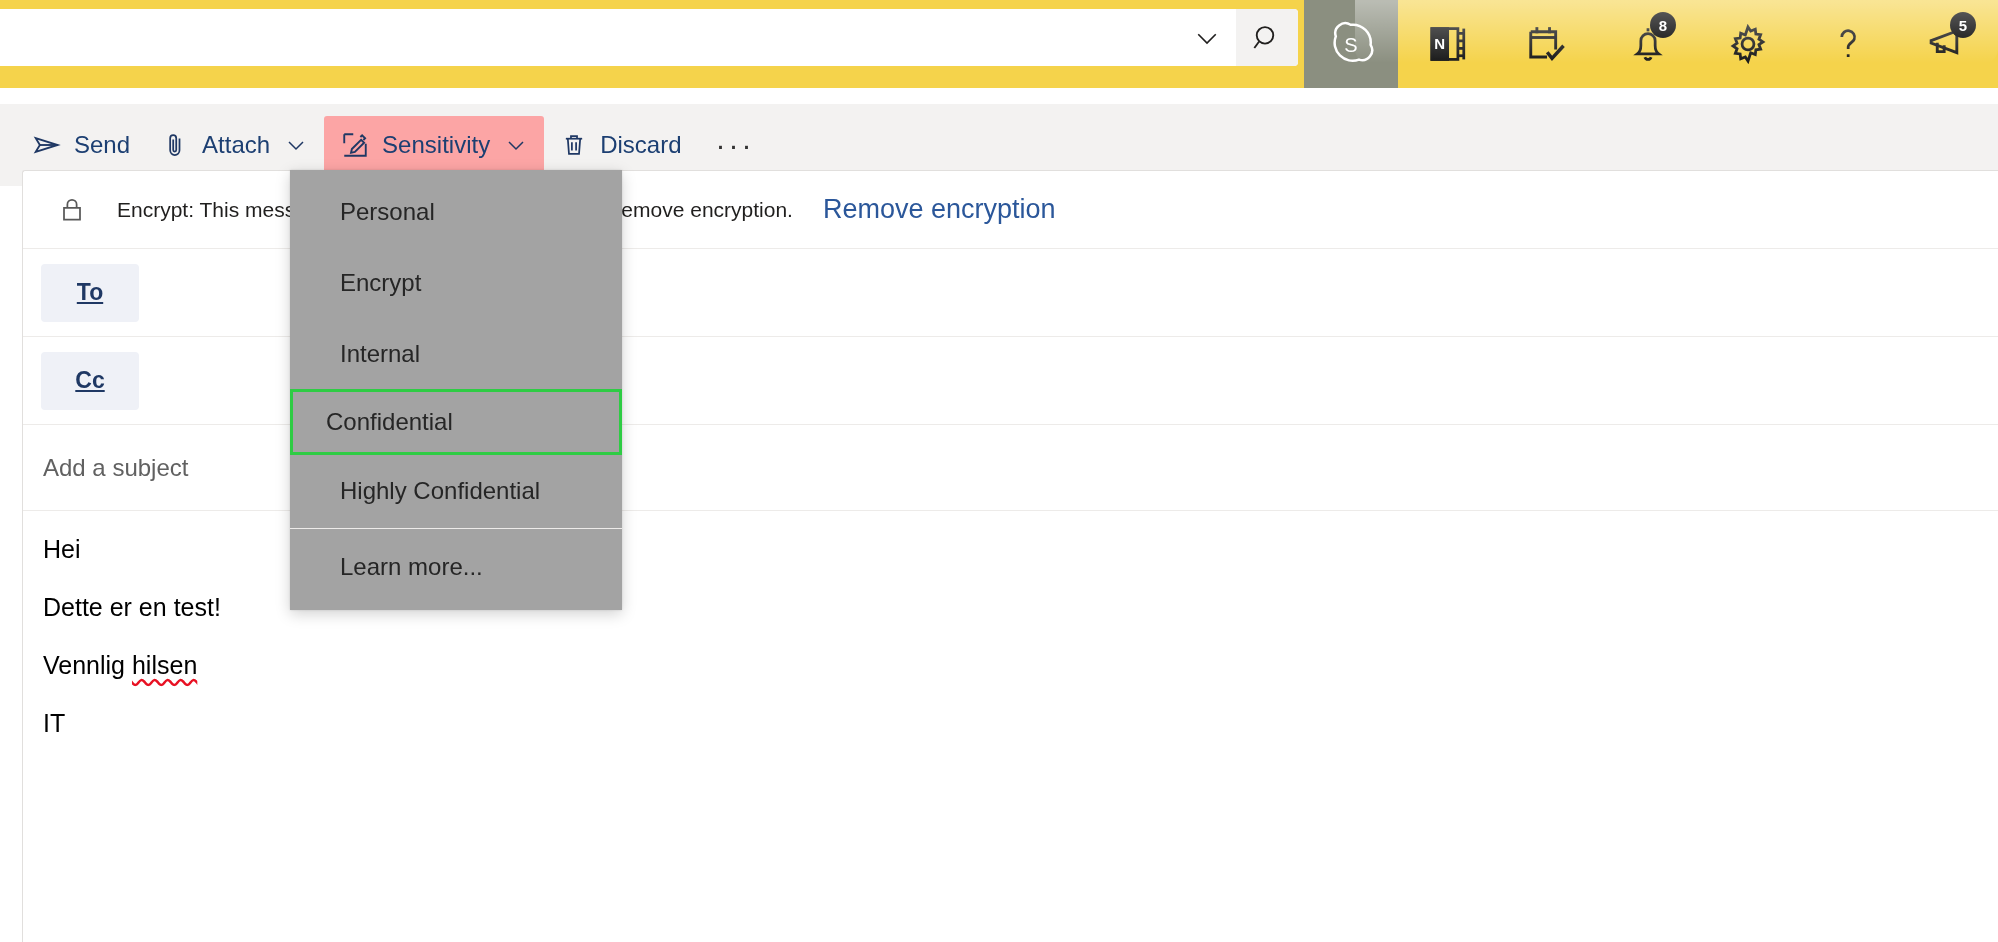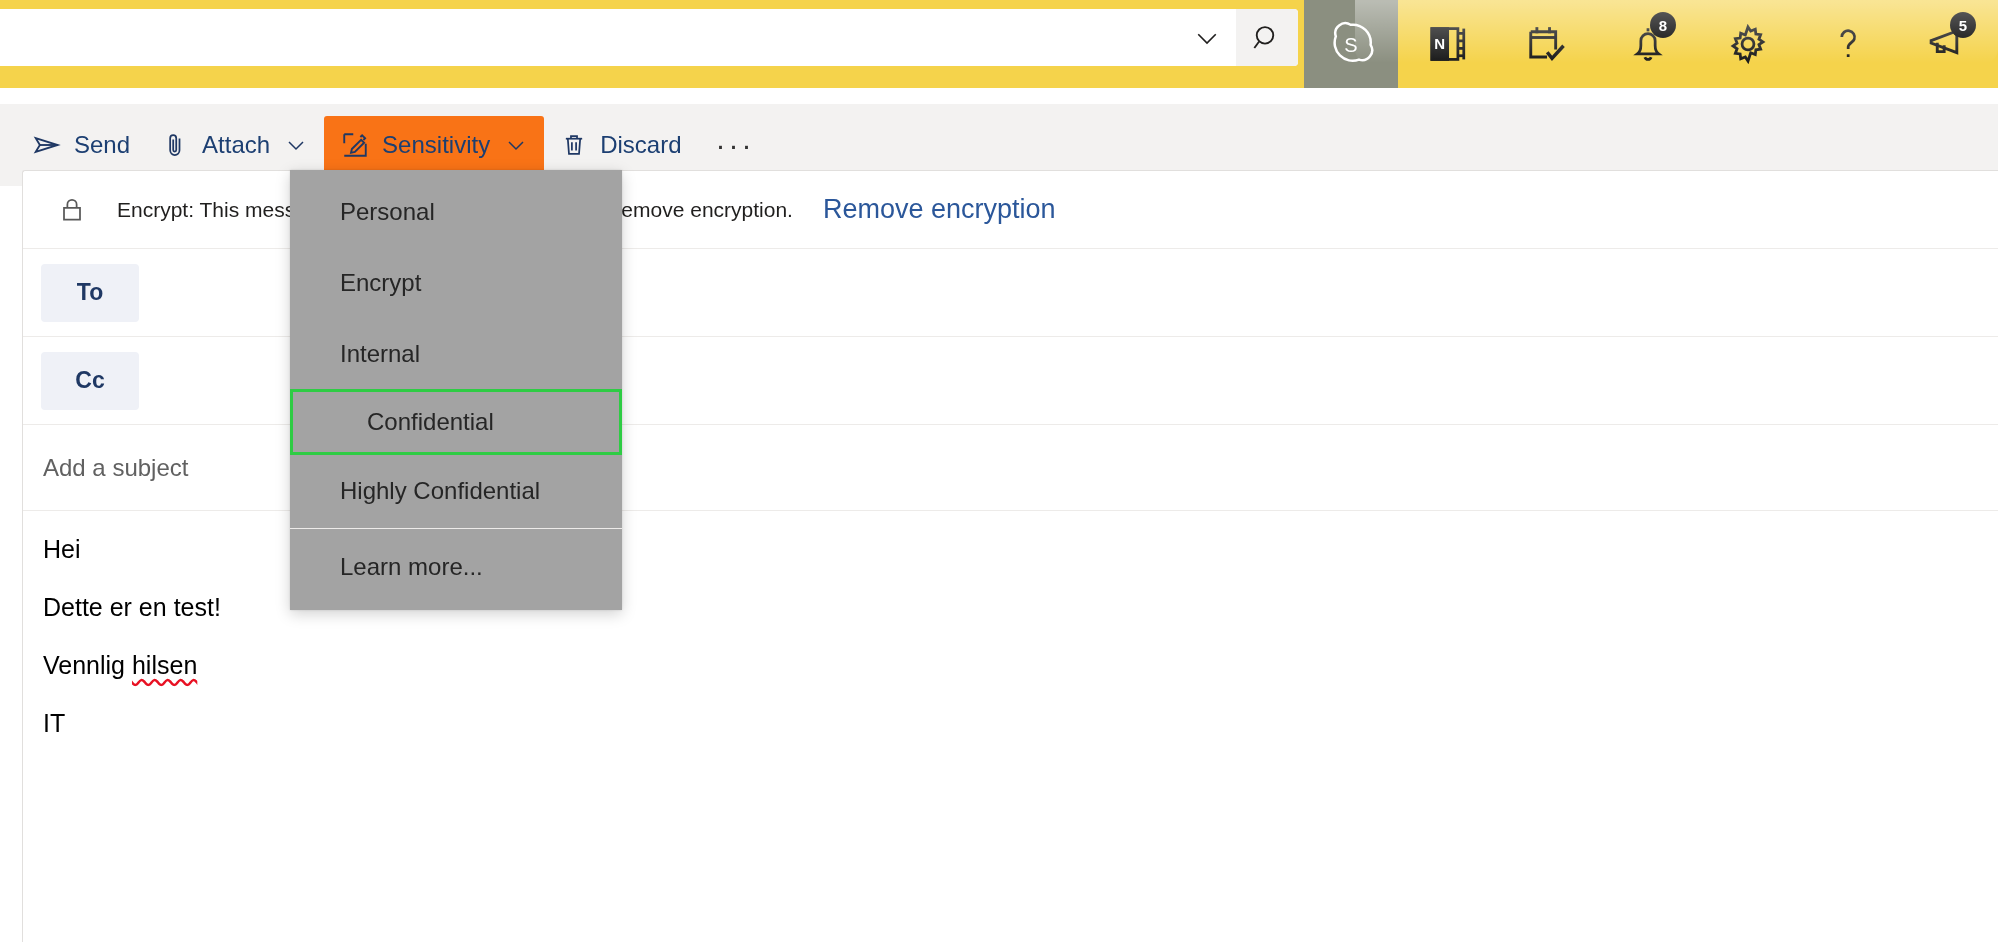--- a/index.html
+++ b/index.html
@@ -102,21 +102,21 @@
     height: 58px;
     display: flex; align-items: center;
     padding: 0 16px;
     gap: 12px;
     color: #1f3864;
     font-size: 24px;
     cursor: pointer;
     border-radius: 3px;
     white-space: nowrap;
   }
-  .tb-btn.active { background: #f97316; }
+  .tb-btn.active { background: #fca5a5; }
   .tb-label { color: #1c3f72; }
   .tb-chev { display: flex; align-items: center; margin-left: 2px; }
   .tb-ellipsis {
     height: 58px; padding: 0 18px;
     display: flex; align-items: center; justify-content: center;
     font-size: 30px; color: #333; letter-spacing: 3px;
     cursor: pointer;
   }
 
   
@@ -149,20 +149,21 @@
     border-bottom: 1px solid #edebe9;
     padding-left: 18px;
   }
   .recip-chip {
     width: 98px; height: 58px;
     background: #eff1f7;
     border-radius: 4px;
     display: flex; align-items: center; justify-content: center;
     color: #1f3864; font-size: 23px; font-weight: 600;
     cursor: pointer;
+    text-decoration: underline;
   }
   .recip-input {
     flex: 1; height: 58px;
     border: none; outline: none; background: transparent;
     font-family: "Liberation Sans", sans-serif;
     font-size: 22px; color: #201f1e;
     padding-left: 20px;
   }
 
   .subject-row {
@@ -207,21 +208,21 @@
   .menu-item {
     height: 71px;
     display: flex; align-items: center;
     padding-left: 50px;
     font-size: 24px; color: #262626;
     cursor: pointer;
   }
   .menu-item.selected {
     border: 3px solid #2ecc44;
     height: 66px;
-    padding-left: 74px;
+    padding-left: 33px;
   }
   .menu-sep {
     height: 1px; background: #edebe9;
     margin: 2px 0;
   }
   svg { display: block; }
 </style>
 </head>
 <body>
 

